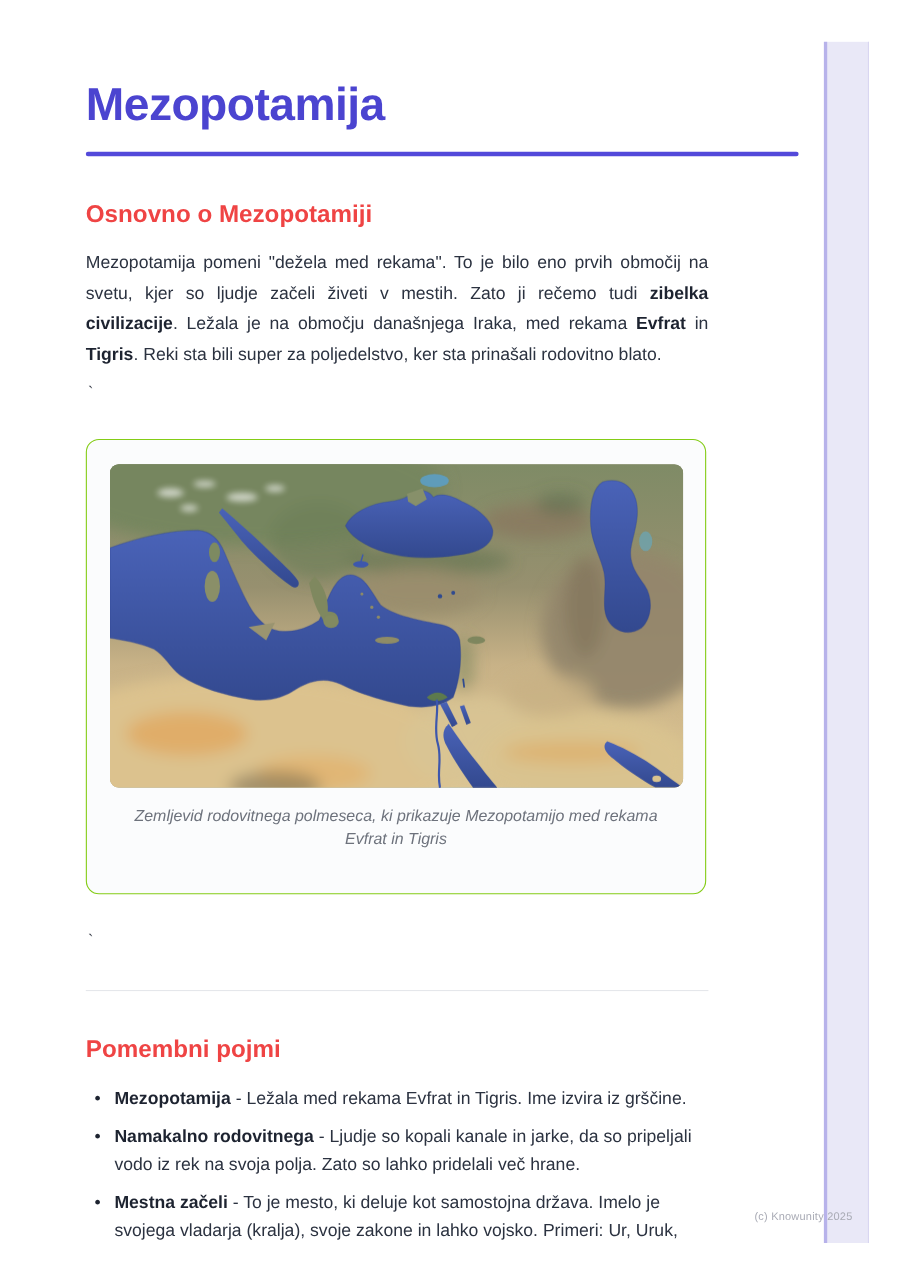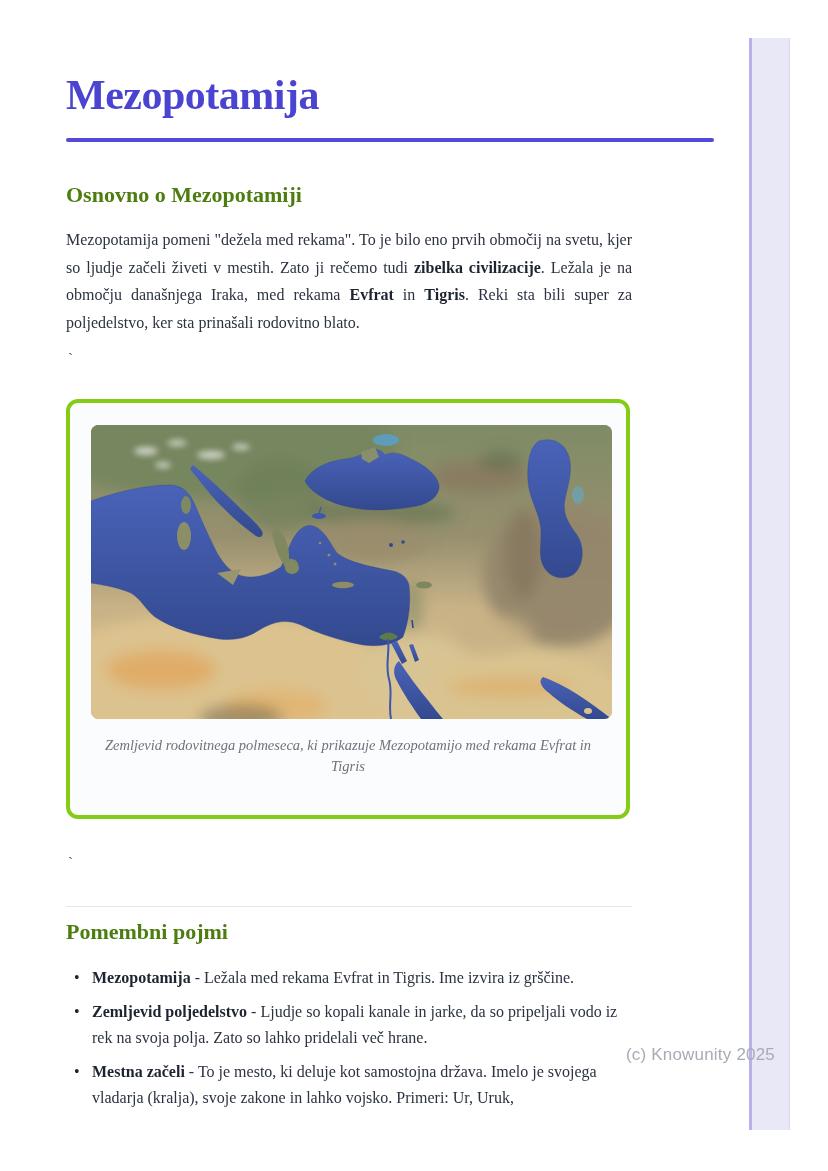--- a/index.html
+++ b/index.html
@@ -12,54 +12,54 @@
     color:#2b3240;
   }
   
   .edge-strip{
     position:absolute;left:749px;top:38px;width:37px;height:1092px;
     background:#e9e8f7;
     border-left:3px solid #b7b2ea;
     border-right:1px solid #d9d6f1;
     z-index:1;
   }
-  .content{position:absolute;left:66px;top:0;width:648px;z-index:2;font-family:Liberation Serif, serif;}
+  .content{position:absolute;left:78px;top:0;width:648px;z-index:2;}
   h1.doc-title{
     margin:72px 0 0 0;
     font-size:42px;line-height:46px;font-weight:800;
     letter-spacing:-0.5px;
     color:#4b44d0;
   }
   .title-rule{
     margin-top:20px;
     width:648px;height:4px;background:#5349da;border-radius:2px;
   }
   h2.sec-heading{
     margin:40px 0 0 0;
     font-size:22px;line-height:26px;font-weight:700;
-    color:#4d7c0f;
+    color:#ef4444;
   }
   .inner{width:566px;}
   p.body-par{
     margin:18px 0 0 0;
     font-size:16px;line-height:27.5px;
     text-align:justify;
     color:#2b3240;
   }
   p.body-par b, .term{font-weight:700;color:#1d2330;}
   .stray{
     display:block;
     font-size:15px;line-height:18px;color:#3a3f4a;
     margin:13px 0 0 2px;
   }
   .figure-card{
     margin-top:32px;
     width:564px;
     background:#fbfcfd;
-    border:4px solid #84cc16;
+    border:1px solid #84cc16;
     border-radius:12px;
     padding:22px 21px 38px 21px;
     box-sizing:border-box;
   }
   .map-wrap{
     width:521px;height:294px;
     border-radius:8px;overflow:hidden;
     background:#8a8f6d;
   }
   .map-wrap svg{display:block;width:521px;height:294px;}
@@ -69,40 +69,40 @@
     font-size:14.5px;line-height:21px;
     font-style:italic;
     color:#6d727c;
     text-align:center;
   }
   .stray-2{margin-top:34px;}
   .divider{
     margin-top:35px;
     width:566px;height:1px;background:#e5e7eb;
   }
-  h2.sec-heading-2{margin-top:12px;}
+  h2.sec-heading-2{margin-top:40px;}
   ul.term-list{
     list-style:none;
     margin:20px 0 0 0;padding:0 0 0 8px;
   }
   ul.term-list li{
     position:relative;
     padding-left:18px;
     margin-bottom:8px;
     font-size:16px;line-height:26px;
     color:#2b3240;
   }
   ul.term-list li .dot{
     position:absolute;left:0;top:0;
     font-size:16px;color:#1d2330;
   }
   .footer-copy{
     position:absolute;
-    right:53px;top:1045px;
-    font-size:17px;
+    right:53px;top:1101px;
+    font-size:10px;
     color:#a9abb5;
     z-index:3;
     letter-spacing:0.2px;
   }
 </style>
 </head>
 <body>
 
 <div class="page">
 
@@ -246,21 +246,21 @@
 
       <div class="divider"></div>
 
       <h2 class="sec-heading sec-heading-2">Pomembni pojmi</h2>
 
       <ul class="term-list">
         <li>
           <span class="dot">•</span><span class="term">Mezopotamija</span><span> - Ležala med rekama Evfrat in Tigris. Ime izvira iz grščine.</span>
         </li>
         <li>
-          <span class="dot">•</span><span class="term">Zemljevid poljedelstvo</span><span> - Ljudje so kopali kanale in jarke, da so pripeljali vodo iz rek na svoja polja. Zato so lahko pridelali več hrane.</span>
+          <span class="dot">•</span><span class="term">Namakalno rodovitnega</span><span> - Ljudje so kopali kanale in jarke, da so pripeljali vodo iz rek na svoja polja. Zato so lahko pridelali več hrane.</span>
         </li>
         <li>
           <span class="dot">•</span><span class="term">Mestna začeli</span><span> - To je mesto, ki deluje kot samostojna država. Imelo je svojega vladarja (kralja), svoje zakone in lahko vojsko. Primeri: Ur, Uruk,</span>
         </li>
       </ul>
 
     </div>
   </div>
 
   <div class="footer-copy">(c) Knowunity 2025</div>

